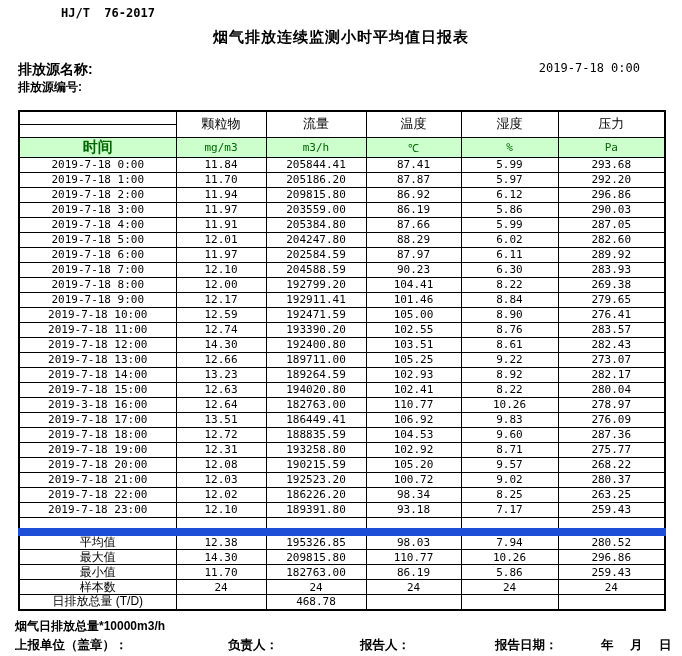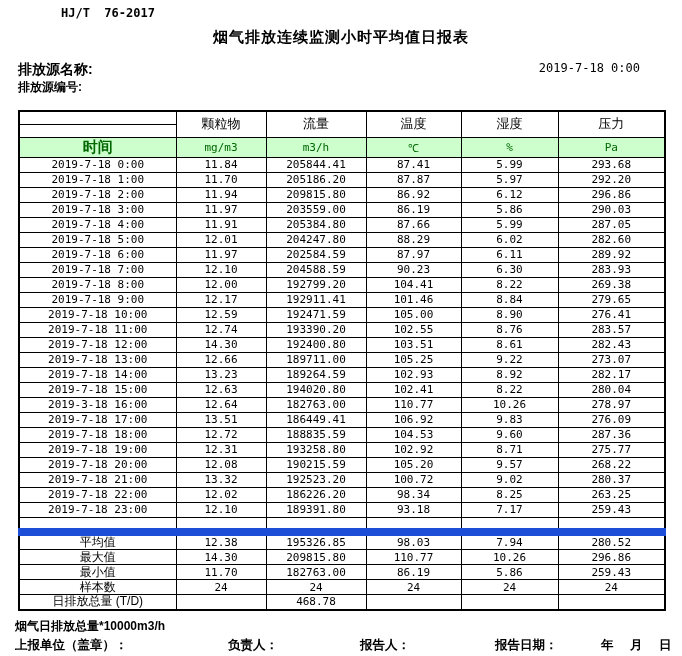--- a/index.html
+++ b/index.html
@@ -265,21 +265,21 @@
       <tr>
         <td class="lab">2019-7-18 20:00</td>
         <td class="num">12.08</td>
         <td class="num">190215.59</td>
         <td class="num">105.20</td>
         <td class="num">9.57</td>
         <td class="num">268.22</td>
       </tr>
       <tr>
         <td class="lab">2019-7-18 21:00</td>
-        <td class="num">13.32</td>
+        <td class="num">12.03</td>
         <td class="num">192523.20</td>
         <td class="num">100.72</td>
         <td class="num">9.02</td>
         <td class="num">280.37</td>
       </tr>
       <tr>
         <td class="lab">2019-7-18 22:00</td>
         <td class="num">12.02</td>
         <td class="num">186226.20</td>
         <td class="num">98.34</td>

